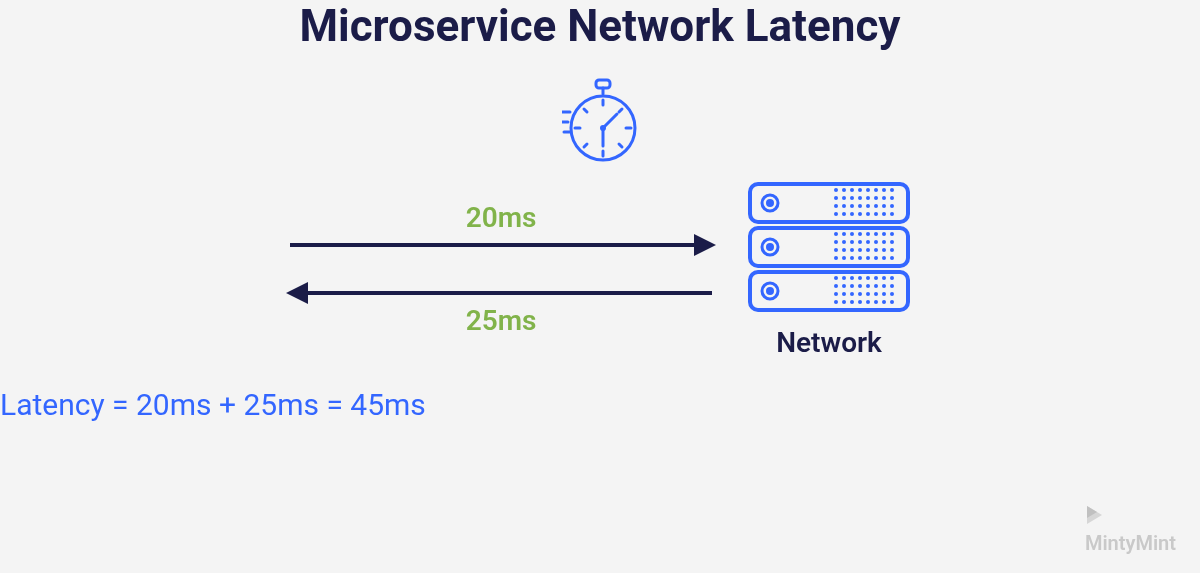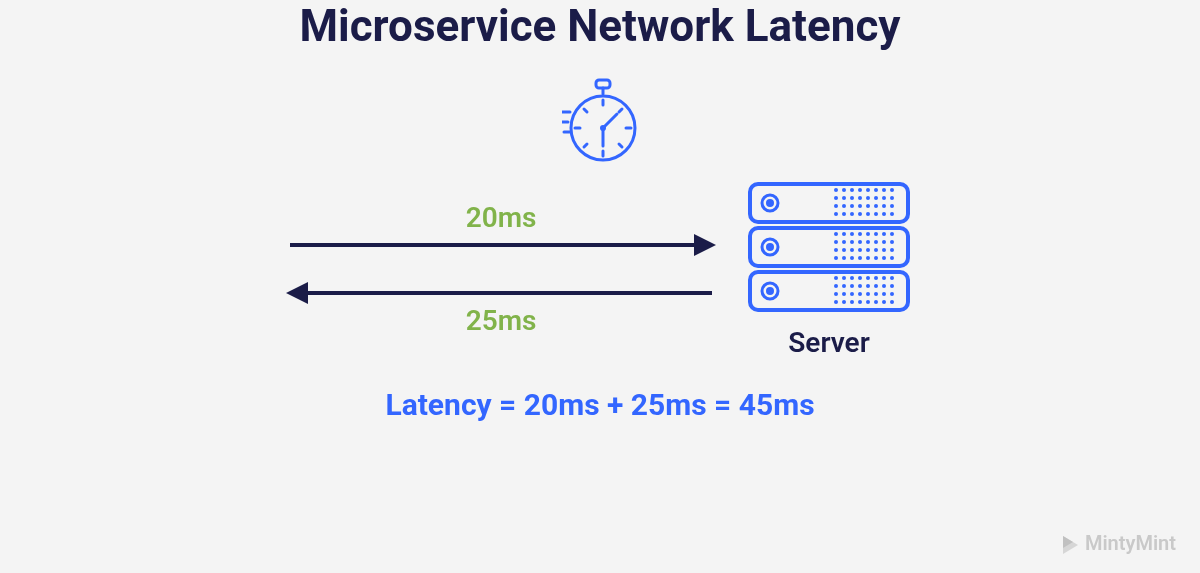--- a/index.html
+++ b/index.html
@@ -48,36 +48,36 @@
   }
   .arrow-label {
     font-size: 28px;
     font-weight: 600;
     color: #81b34a;
     text-align: center;
   }
   .arrow-label.top { margin-bottom: -4px; }
   .arrow-label.bottom { margin-top: -4px; }
   .formula {
-    text-align: center;
     font-size: 30px;
-    font-weight: 700;
+    font-weight: 400;
     color: #3366ff;
     margin-top: 28px;
   }
   .brand {
     position: absolute;
     right: 24px;
     bottom: 18px;
     display: flex;
-    align-items: flex-end;
+    align-items: flex-start;
     gap: 6px;
     color: #c9c9c9;
     font-weight: 600;
     font-size: 20px;
+    flex-direction: column;
   }
   .play-icon {
     width: 18px;
     height: 20px;
     position: relative;
   }
 </style>
 </head>
 <body>
 
@@ -250,21 +250,21 @@
           </g>
         </g>
       </g>
 
       <g fill="none" stroke="#3366ff" stroke-width="3">
         <circle cx="26" cy="25" r="8"></circle>
         <circle cx="26" cy="69" r="8"></circle>
         <circle cx="26" cy="113" r="8"></circle>
       </g>
     </svg>
-    <div class="node-label">Server</div>
+    <div class="node-label">Network</div>
   </div>
 
 </div>
 
 <div class="formula">Latency = 20ms + 25ms = 45ms</div>
 
 <div class="brand">
   <span class="play-icon">
     <svg width="18" height="20" viewBox="0 0 18 20">
       <polygon points="2,1 17,10 2,19" fill="#d6d6d6"></polygon>

